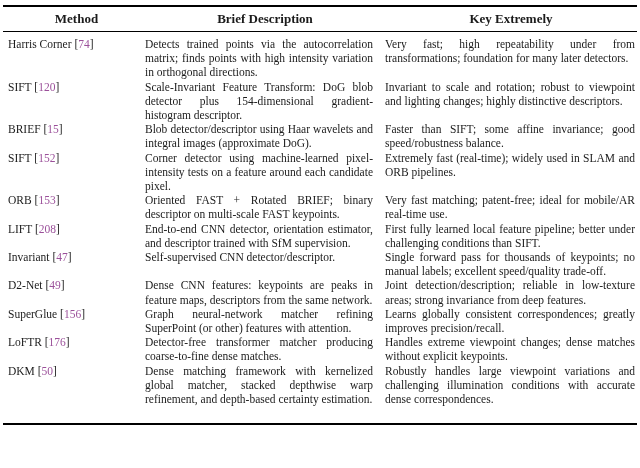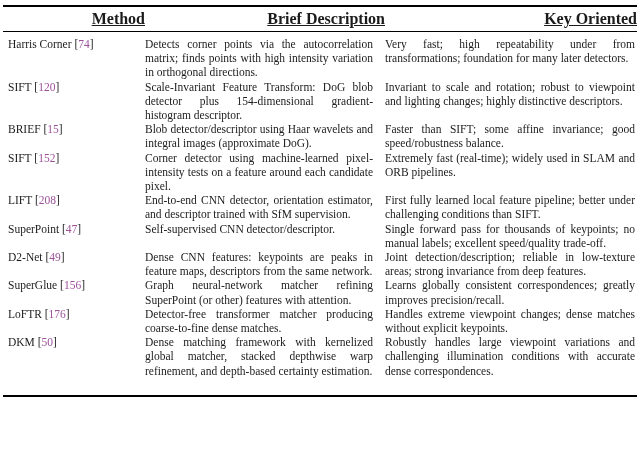--- a/index.html
+++ b/index.html
@@ -30,27 +30,26 @@
     width:100%;
     border-collapse:collapse;
     border-top:2px solid var(--rule-color);
     border-bottom:2.5px solid var(--rule-color);
     table-layout:fixed;
   }
   col.col-method{width:142px;}
   col.col-desc{width:240px;}
   col.col-adv{width:auto;}
   thead th{
-    text-align:right;
+    text-align:center;
     font-weight:bold;
-    font-size:16px;
+    font-size:13px;
     line-height:15px;
     padding:4px 0 5px 0;
     border-bottom:1.2px solid var(--rule-color);
-    text-decoration:underline;
   }
   thead th.c-method{padding-left:5px;}
   tbody td{
     vertical-align:top;
     font-size:11.5px;
     line-height:14.2px;
     padding:0;
   }
   tbody tr:first-child td{padding-top:5px;}
   tbody tr:last-child td{padding-bottom:17px;}
@@ -82,51 +81,56 @@
   <table class="methods-table">
     <colgroup>
       <col class="col-method">
       <col class="col-desc">
       <col class="col-adv">
     </colgroup>
     <thead>
       <tr>
         <th class="c-method">Method</th>
         <th class="c-desc">Brief Description</th>
-        <th class="c-adv">Key Oriented</th>
+        <th class="c-adv">Key Extremely</th>
       </tr>
     </thead>
     <tbody>
       <tr>
         <td class="c-method"><span>Harris Corner</span> <span class="cite"><span>[</span><span class="cite-num">74</span><span>]</span></span></td>
-        <td class="c-desc">Detects corner points via the autocorrelation matrix; finds points with high intensity variation in orthogonal directions.</td>
+        <td class="c-desc">Detects trained points via the autocorrelation matrix; finds points with high intensity variation in orthogonal directions.</td>
         <td class="c-adv">Very fast; high repeatability under from transformations; foundation for many later detectors.</td>
       </tr>
       <tr>
         <td class="c-method"><span>SIFT</span> <span class="cite"><span>[</span><span class="cite-num">120</span><span>]</span></span></td>
         <td class="c-desc">Scale-Invariant Feature Transform: DoG blob detector plus 154-dimensional gradient-histogram descriptor.</td>
         <td class="c-adv">Invariant to scale and rotation; robust to viewpoint and lighting changes; highly distinctive descriptors.</td>
       </tr>
       <tr>
         <td class="c-method"><span>BRIEF</span> <span class="cite"><span>[</span><span class="cite-num">15</span><span>]</span></span></td>
         <td class="c-desc">Blob detector/descriptor using Haar wavelets and integral images (approximate DoG).</td>
         <td class="c-adv">Faster than SIFT; some affine invariance; good speed/robustness balance.</td>
       </tr>
       <tr>
         <td class="c-method"><span>SIFT</span> <span class="cite"><span>[</span><span class="cite-num">152</span><span>]</span></span></td>
         <td class="c-desc">Corner detector using machine-learned pixel-intensity tests on a feature around each candidate pixel.</td>
         <td class="c-adv">Extremely fast (real-time); widely used in SLAM and ORB pipelines.</td>
       </tr>
       <tr>
+        <td class="c-method"><span>ORB</span> <span class="cite"><span>[</span><span class="cite-num">153</span><span>]</span></span></td>
+        <td class="c-desc">Oriented FAST + Rotated BRIEF; binary descriptor on multi-scale FAST keypoints.</td>
+        <td class="c-adv">Very fast matching; patent-free; ideal for mobile/AR real-time use.</td>
+      </tr>
+      <tr>
         <td class="c-method"><span>LIFT</span> <span class="cite"><span>[</span><span class="cite-num">208</span><span>]</span></span></td>
         <td class="c-desc">End-to-end CNN detector, orientation estimator, and descriptor trained with SfM supervision.</td>
         <td class="c-adv">First fully learned local feature pipeline; better under challenging conditions than SIFT.</td>
       </tr>
       <tr>
-        <td class="c-method"><span>SuperPoint</span> <span class="cite"><span>[</span><span class="cite-num">47</span><span>]</span></span></td>
+        <td class="c-method"><span>Invariant</span> <span class="cite"><span>[</span><span class="cite-num">47</span><span>]</span></span></td>
         <td class="c-desc">Self-supervised CNN detector/descriptor.</td>
         <td class="c-adv">Single forward pass for thousands of keypoints; no manual labels; excellent speed/quality trade-off.</td>
       </tr>
       <tr>
         <td class="c-method"><span>D2-Net</span> <span class="cite"><span>[</span><span class="cite-num">49</span><span>]</span></span></td>
         <td class="c-desc">Dense CNN features: keypoints are peaks in feature maps, descriptors from the same network.</td>
         <td class="c-adv">Joint detection/description; reliable in low-texture areas; strong invariance from deep features.</td>
       </tr>
       <tr>
         <td class="c-method"><span>SuperGlue</span> <span class="cite"><span>[</span><span class="cite-num">156</span><span>]</span></span></td>

